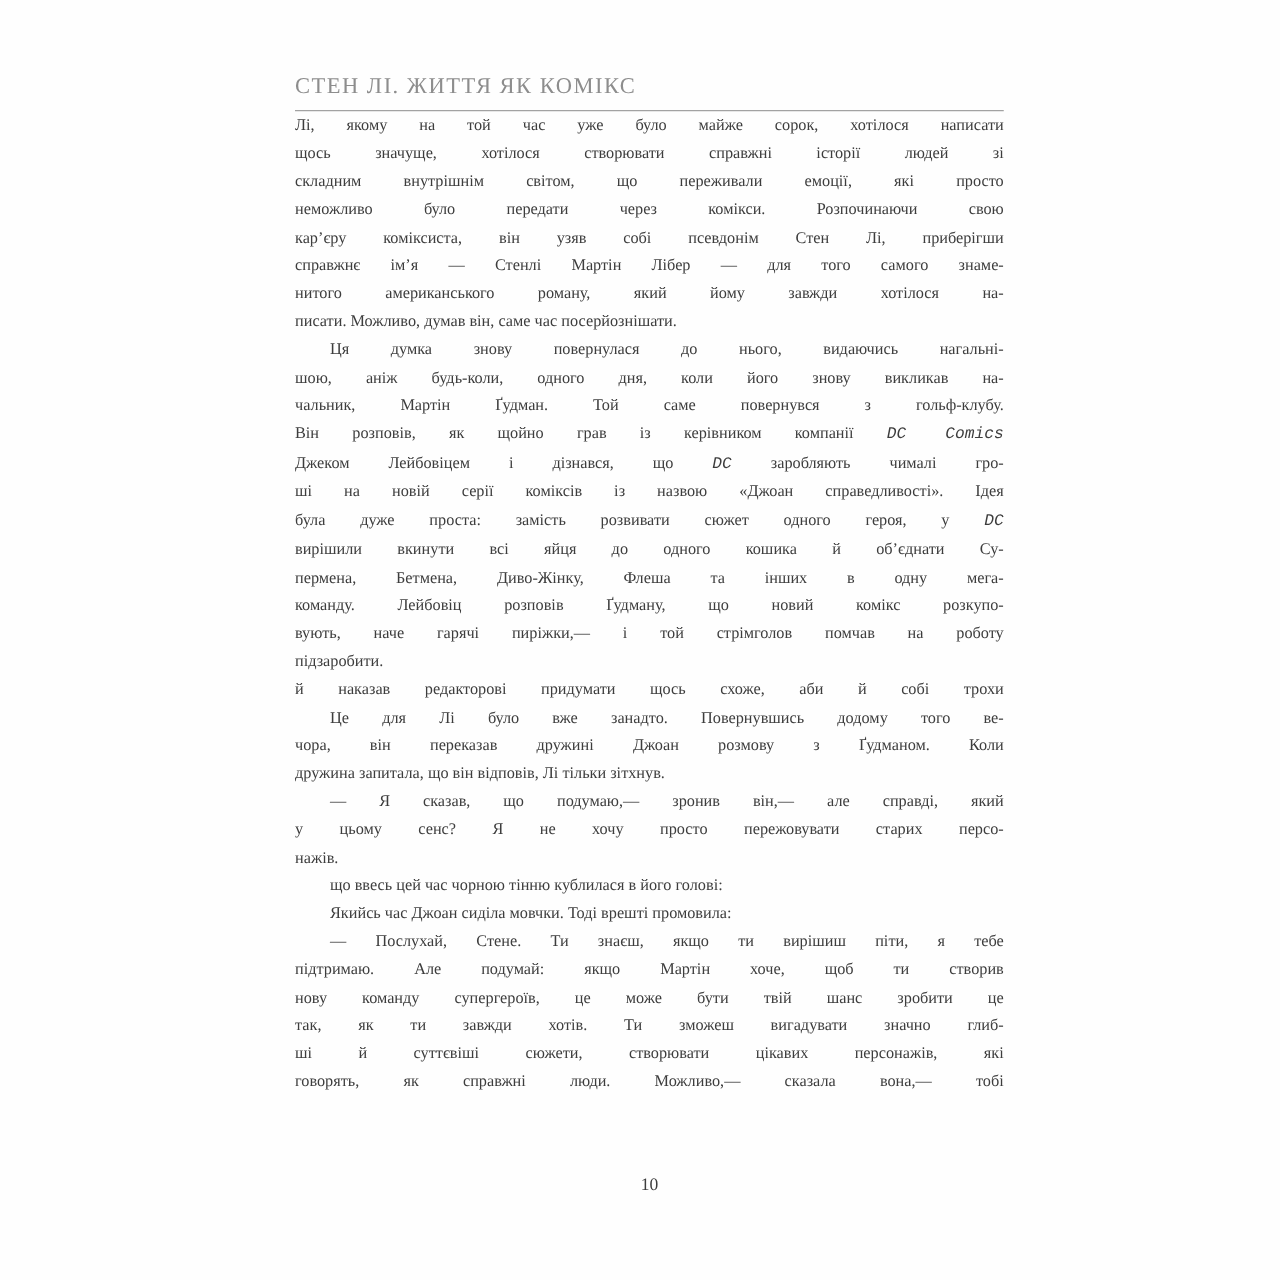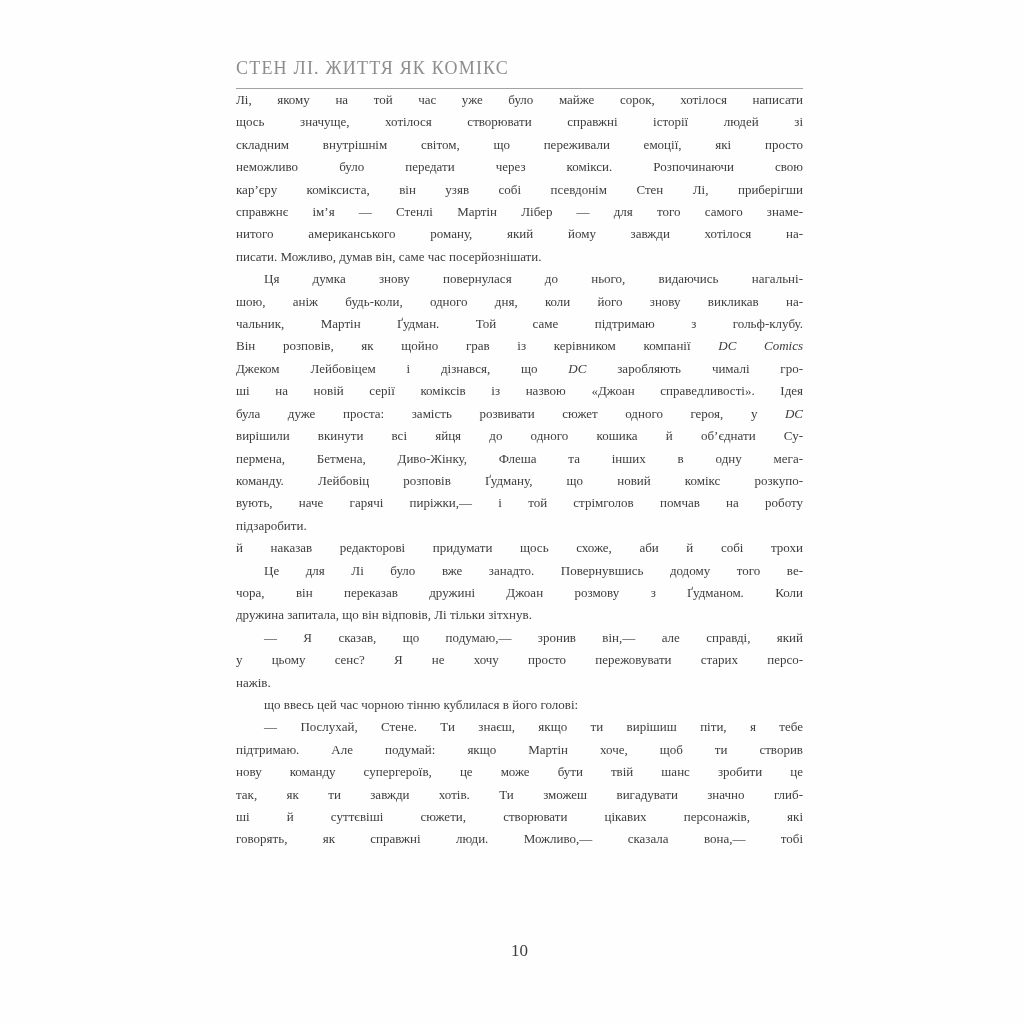--- a/index.html
+++ b/index.html
@@ -35,27 +35,27 @@
   }
   .para { margin: 0; }
   .para.indent .line:first-child { text-indent: 28px; }
   .line {
     text-align: justify;
     text-align-last: justify;
   }
   .line.last {
     text-align-last: left;
   }
-  .line i { font-style: italic; }
+  .line i { font-style: italic; font-family: Liberation Mono, monospace; }
   .pagenum {
     position: absolute;
     top: 941px; left: 236px;
     width: 567px;
     text-align: center;
-    font-size: 17px;
+    font-size: 14px;
     color: var(--ink, #3d3d3d);
   }
 </style>
 </head>
 <body>
 
 <div class="page">
   <div class="content">
     <div class="running-head">СТЕН ЛІ. ЖИТТЯ ЯК КОМІКС</div>
     <div class="body-text">
@@ -65,21 +65,21 @@
           <div class="line">складним внутрішнім світом, що переживали емоції, які просто</div>
           <div class="line">неможливо було передати через комікси. Розпочинаючи свою</div>
           <div class="line">кар’єру коміксиста, він узяв собі псевдонім Стен Лі, приберігши</div>
           <div class="line">справжнє ім’я — Стенлі Мартін Лібер — для того самого знаме-</div>
           <div class="line">нитого американського роману, який йому завжди хотілося на-</div>
           <div class="line last">писати. Можливо, думав він, саме час посерйознішати.</div>
         </div>
         <div class="para indent">
           <div class="line">Ця думка знову повернулася до нього, видаючись нагальні-</div>
           <div class="line">шою, аніж будь-коли, одного дня, коли його знову викликав на-</div>
-          <div class="line">чальник, Мартін Ґудман. Той саме підтримаю з гольф-клубу.</div>
+          <div class="line">чальник, Мартін Ґудман. Той саме повернувся з гольф-клубу.</div>
           <div class="line">Він розповів, як щойно грав із керівником компанії <i>DC Comics</i></div>
           <div class="line">Джеком Лейбовіцем і дізнався, що <i>DC</i> заробляють чималі гро-</div>
           <div class="line">ші на новій серії коміксів із назвою «Джоан справедливості». Ідея</div>
           <div class="line">була дуже проста: замість розвивати сюжет одного героя, у <i>DC</i></div>
           <div class="line">вирішили вкинути всі яйця до одного кошика й об’єднати Су-</div>
           <div class="line">пермена, Бетмена, Диво-Жінку, Флеша та інших в одну мега-</div>
           <div class="line">команду. Лейбовіц розповів Ґудману, що новий комікс розкупо-</div>
           <div class="line">вують, наче гарячі пиріжки,— і той стрімголов помчав на роботу</div>
           <div class="line last">підзаробити.</div>
           <div class="line">й наказав редакторові придумати щось схоже, аби й собі трохи</div>
@@ -91,20 +91,23 @@
         </div>
         <div class="para indent">
           <div class="line">— Я сказав, що подумаю,— зронив він,— але справді, який</div>
           <div class="line">у цьому сенс? Я не хочу просто пережовувати старих персо-</div>
           <div class="line last">нажів.</div>
         </div>
         <div class="para indent">
           <div class="line last">що ввесь цей час чорною тінню кублилася в його голові:</div>
         </div>
         <div class="para indent">
+          <div class="line last">Якийсь час Джоан сиділа мовчки. Тоді врешті промовила:</div>
+        </div>
+        <div class="para indent">
           <div class="line">— Послухай, Стене. Ти знаєш, якщо ти вирішиш піти, я тебе</div>
           <div class="line">підтримаю. Але подумай: якщо Мартін хоче, щоб ти створив</div>
           <div class="line">нову команду супергероїв, це може бути твій шанс зробити це</div>
           <div class="line">так, як ти завжди хотів. Ти зможеш вигадувати значно глиб-</div>
           <div class="line">ші й суттєвіші сюжети, створювати цікавих персонажів, які</div>
           <div class="line">говорять, як справжні люди. Можливо,— сказала вона,— тобі</div>
         </div>
       </div>
   </div>
   <div class="pagenum">10</div>

